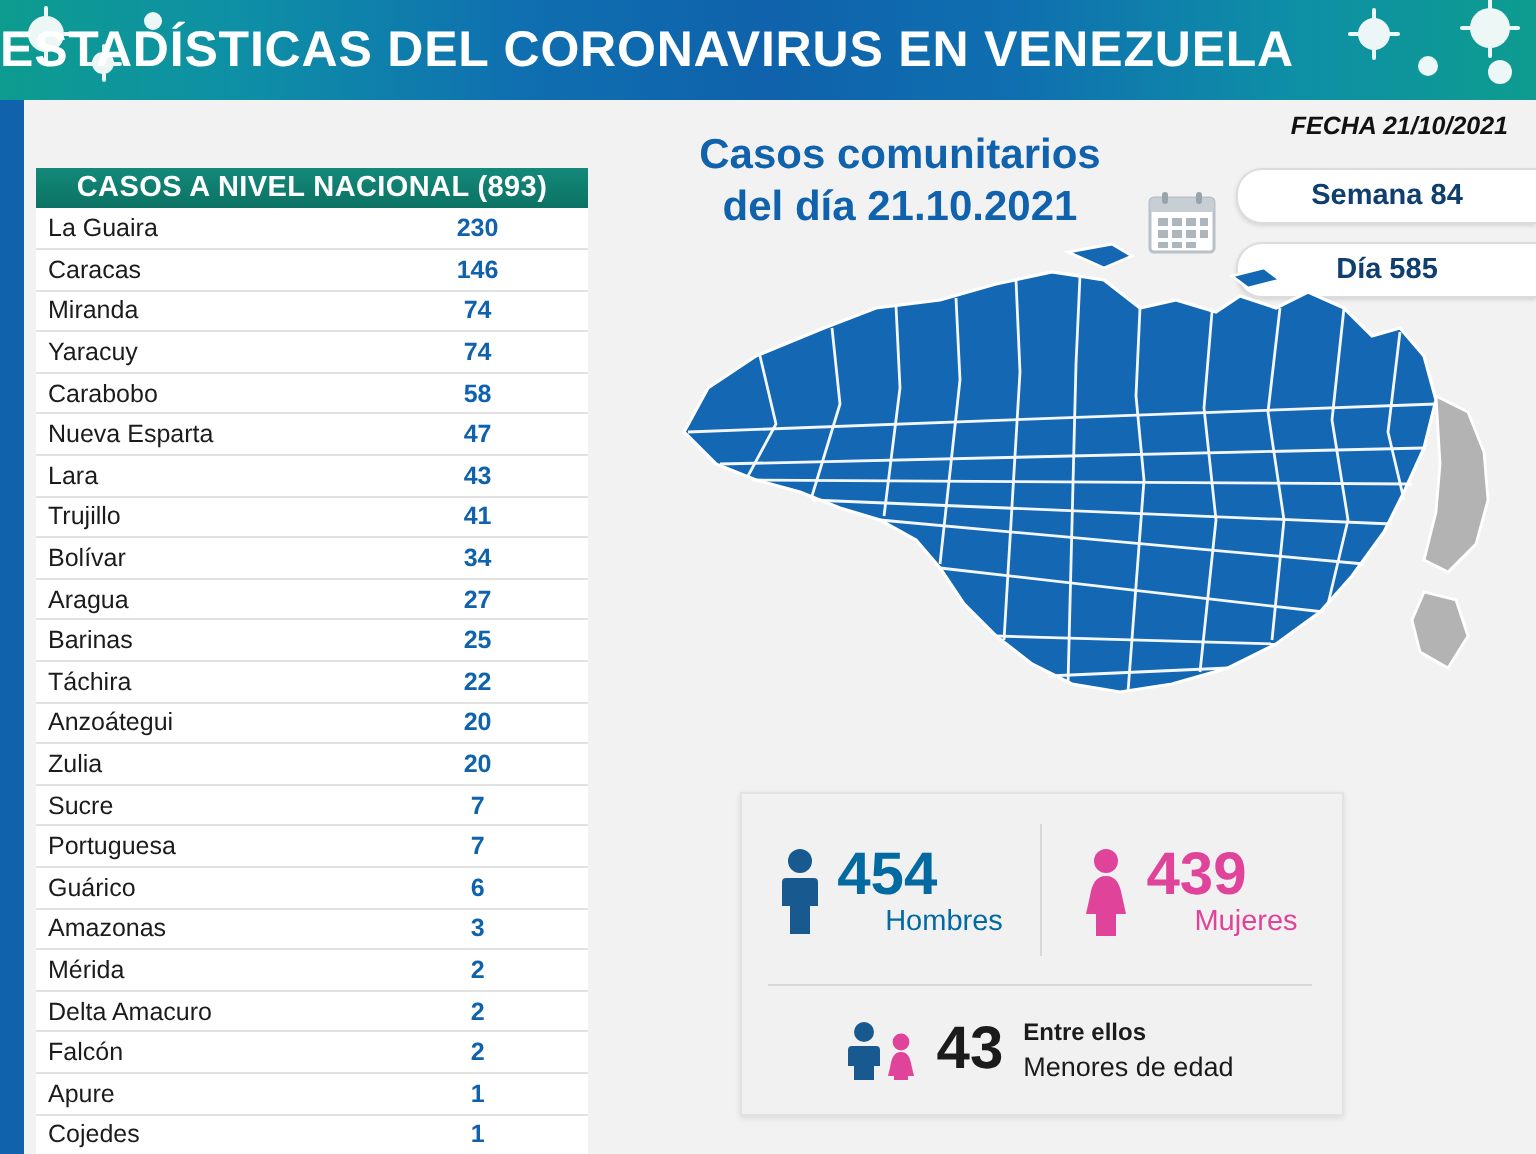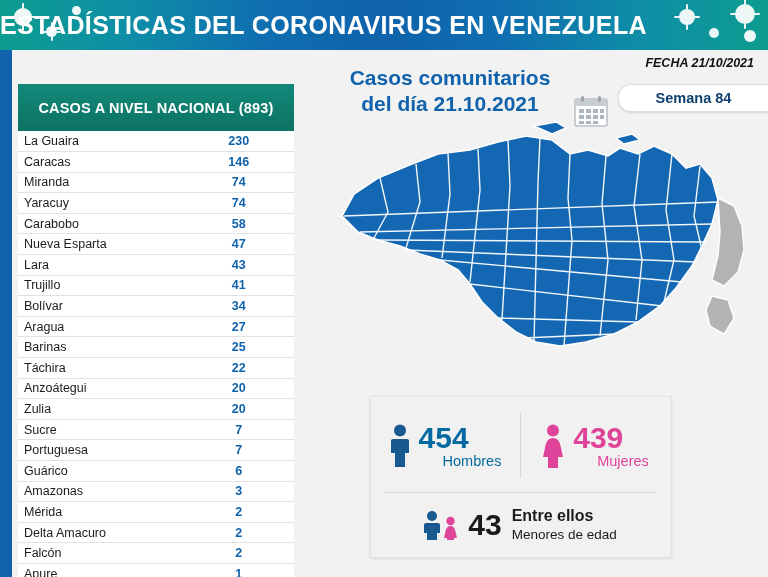--- a/index.html
+++ b/index.html
@@ -53,21 +53,21 @@
   
   #comunitarios{
     position:absolute;left:300px;top:65px;width:300px;text-align:center;
     color:#0f62ab;font-size:21px;font-weight:bold;line-height:26px;
   }
   
   #panel-nacional{
     position:absolute;left:18px;top:84px;width:276px;
   }
   #panel-head{
-    height:47px;background:#0e7f6e;
+    height:20px;background:#0e7f6e;
     background:linear-gradient(180deg,#13897a 0%,#0c7263 100%);
     color:#fff;font-size:14.5px;font-weight:bold;
     display:flex;align-items:center;justify-content:center;
     letter-spacing:.2px;
   }
   #tbl{width:276px;border-collapse:collapse;background:#fff;}
   #tbl tr{height:20.6px;}
   #tbl td{
     font-size:12.5px;color:#1b1b1b;padding:0 6px;
     border-bottom:1px solid #e2e2e2;
@@ -93,21 +93,21 @@
   .male{color:#0369a1;}
   .female{color:#e0449a;}
   #divider{position:absolute;left:150px;top:16px;width:1px;height:66px;background:#d8d8d8;}
   #hdivider{position:absolute;left:14px;top:96px;width:272px;height:1px;background:#d8d8d8;}
   #row2{
     position:absolute;left:0;top:100px;width:300px;height:58px;
     display:flex;align-items:center;justify-content:center;gap:10px;
   }
   #row2 .num{font-size:30px;font-weight:bold;color:#1b1b1b;line-height:1;}
   #row2 .txt{font-size:13.5px;color:#1b1b1b;line-height:18px;}
-  #row2 .txt b{font-size:16px;}
+  #row2 .txt b{font-size:12px;}
   .ppl{display:flex;align-items:flex-end;gap:2px;}
 </style>
 </head>
 <body>
 
 <div id="header">
   <div class="grad"></div>
 
   <div class="virus" style="left:14px;top:8px;width:18px;height:18px;">
     <i style="left:8px;top:-5px;width:2px;height:6px;"></i>
@@ -159,20 +159,21 @@
     <rect x="19" y="20" width="5" height="4"></rect>
       <rect x="26" y="20" width="4" height="4"></rect>
     <rect x="5" y="26" width="5" height="3"></rect>
       <rect x="12" y="26" width="5" height="3"></rect>
     <rect x="19" y="26" width="5" height="3"></rect>
   </g>
 </svg>
 
 <div id="chips">
   <div class="chip">Semana 84</div>
+  <div class="chip">Día 585</div>
 </div>
 
 <div id="comunitarios">
   <div>Casos comunitarios</div>
   <div>del día 21.10.2021</div>
 </div>
 
 <div id="panel-nacional">
   <div id="panel-head">CASOS A NIVEL NACIONAL (893)</div>
   <table id="tbl">

